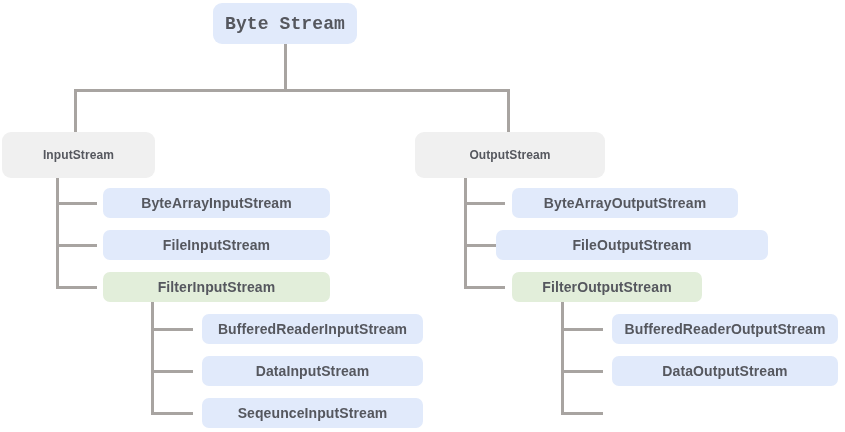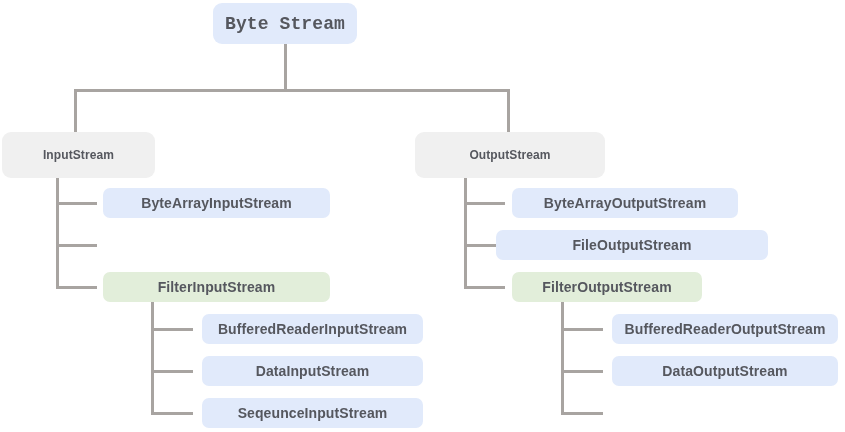--- a/index.html
+++ b/index.html
@@ -60,20 +60,21 @@
   <div class="ln" style="left:561px;top:328px;width:42px;height:3px"></div>
   <div class="ln" style="left:561px;top:370px;width:42px;height:3px"></div>
   <div class="ln" style="left:561px;top:412px;width:42px;height:3px"></div>
 
   <div class="node root" style="left:213px;top:3px;width:144px;height:41px">Byte Stream</div>
 
   <div class="node gray" style="left:2px;top:132px;width:153px;height:46px">InputStream</div>
   <div class="node gray" style="left:415px;top:132px;width:190px;height:46px">OutputStream</div>
 
   <div class="node blue" style="left:103px;top:188px;width:227px;height:30px">ByteArrayInputStream</div>
+  <div class="node blue" style="left:103px;top:230px;width:227px;height:30px">FileInputStream</div>
   <div class="node green" style="left:103px;top:272px;width:227px;height:30px">FilterInputStream</div>
 
   <div class="node blue" style="left:202px;top:314px;width:221px;height:30px">BufferedReaderInputStream</div>
   <div class="node blue" style="left:202px;top:356px;width:221px;height:30px">DataInputStream</div>
   <div class="node blue" style="left:202px;top:398px;width:221px;height:30px">SeqeunceInputStream</div>
 
   <div class="node blue" style="left:512px;top:188px;width:226px;height:30px">ByteArrayOutputStream</div>
   <div class="node blue" style="left:496px;top:230px;width:272px;height:30px">FileOutputStream</div>
   <div class="node green" style="left:512px;top:272px;width:190px;height:30px">FilterOutputStream</div>
 

